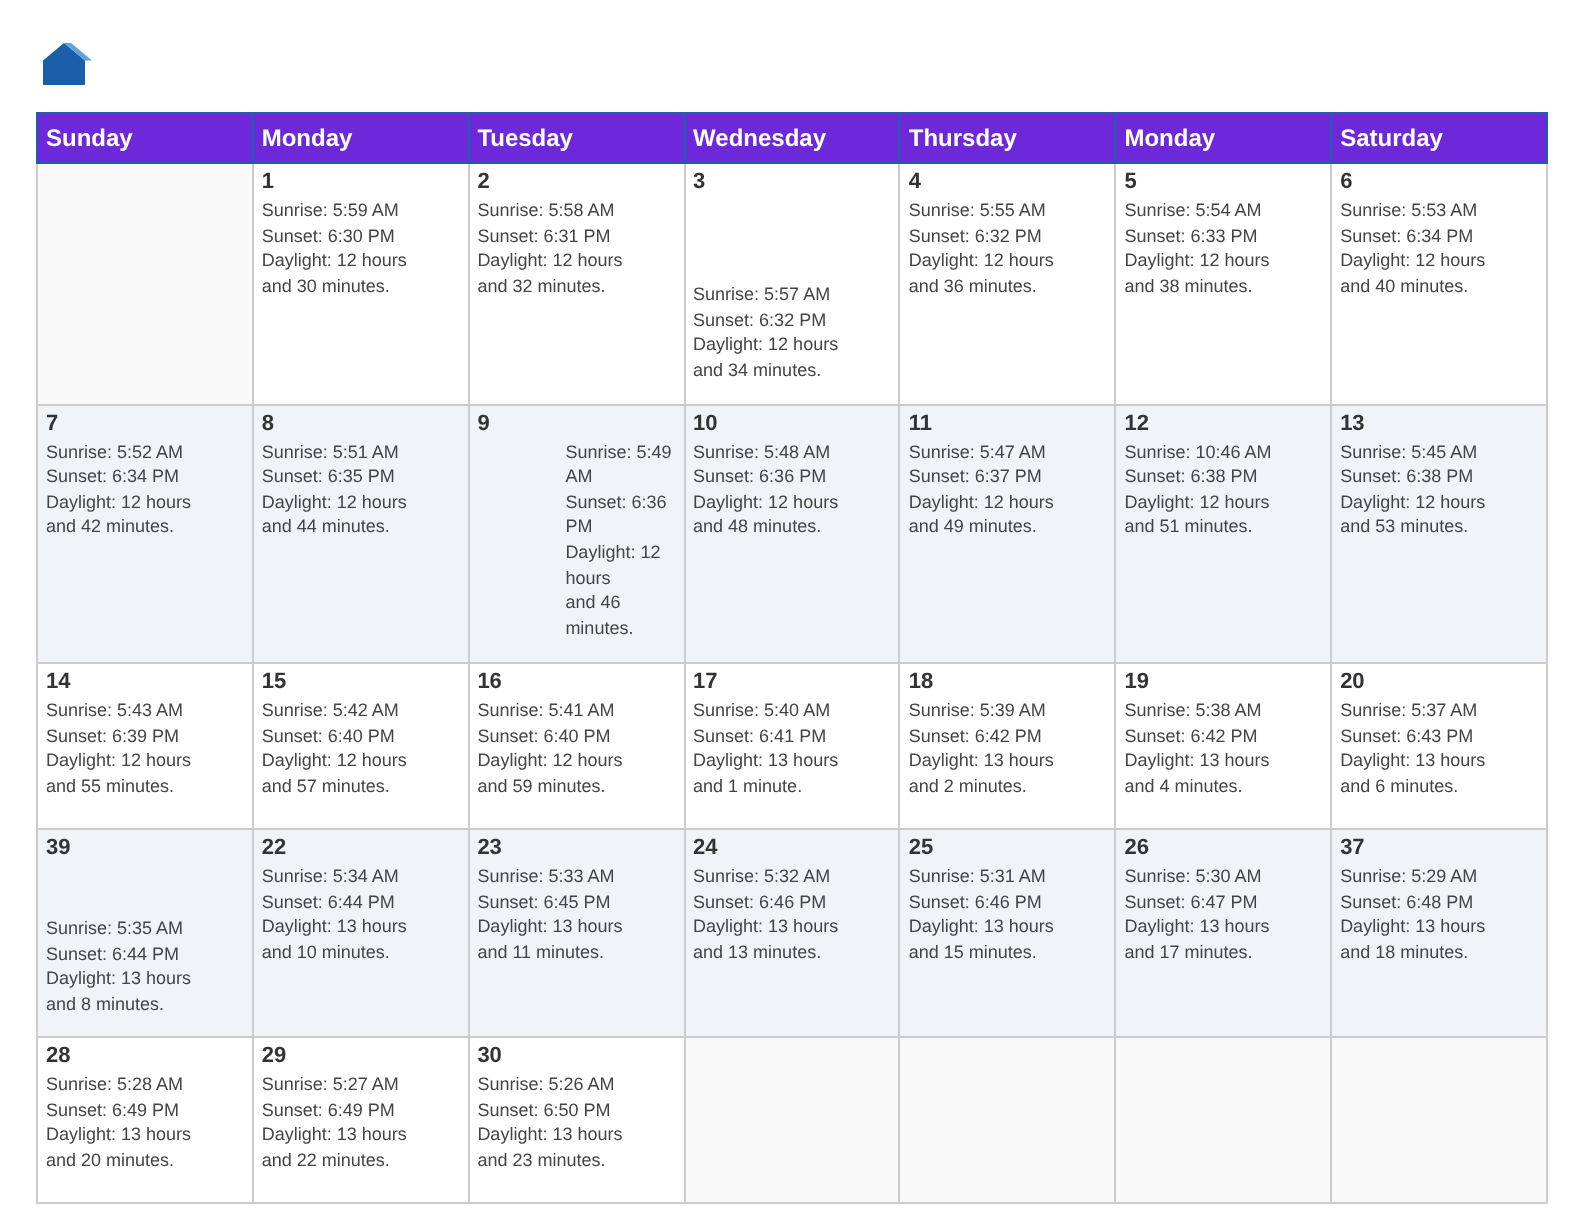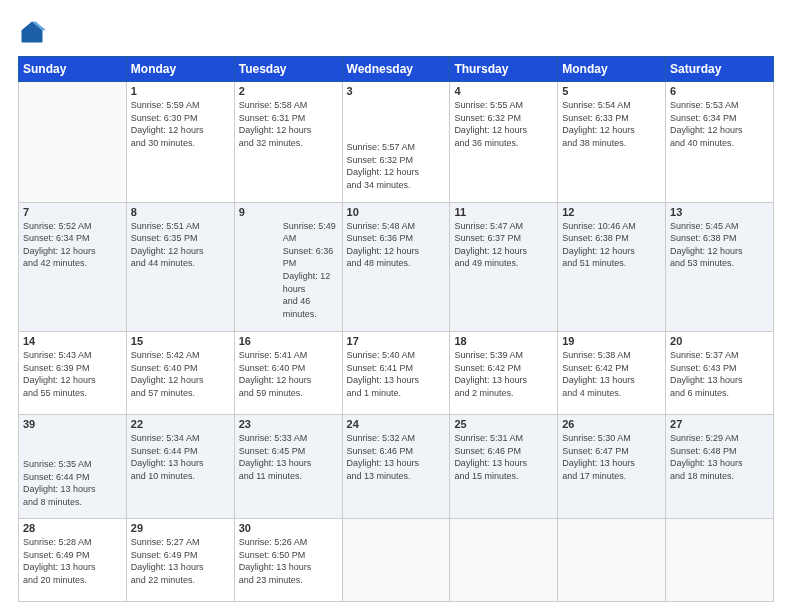--- a/index.html
+++ b/index.html
@@ -61,21 +61,21 @@
       color: #555;
     }
     .calendar {
       flex: 1;
       border: 1px solid #ccc;
       border-collapse: collapse;
       width: 100%;
       table-layout: fixed;
     }
     .calendar th {
-      background-color: #1d4ed8;
+      background-color: #6d28d9;
       color: #fff;
       font-size: 12px;
       font-weight: bold;
       padding: 5px 4px;
       text-align: left;
       border: 1px solid #1a5fa8;
     }
     .calendar td {
       border: 1px solid #ccc;
       vertical-align: top;
@@ -319,21 +319,21 @@
 and 15 minutes.</div>
           </td>
           <td>
             <div class="day-number">26</div>
             <div class="day-info" style="white-space: pre-line;">Sunrise: 5:30 AM
 Sunset: 6:47 PM
 Daylight: 13 hours
 and 17 minutes.</div>
           </td>
           <td>
-            <div class="day-number">27</div>
+            <div class="day-number">37</div>
             <div class="day-info" style="white-space: pre-line;">Sunrise: 5:29 AM
 Sunset: 6:48 PM
 Daylight: 13 hours
 and 18 minutes.</div>
           </td>
         </tr>
         <tr>
           <td>
             <div class="day-number">28</div>
             <div class="day-info" style="white-space: pre-line;">Sunrise: 5:28 AM

